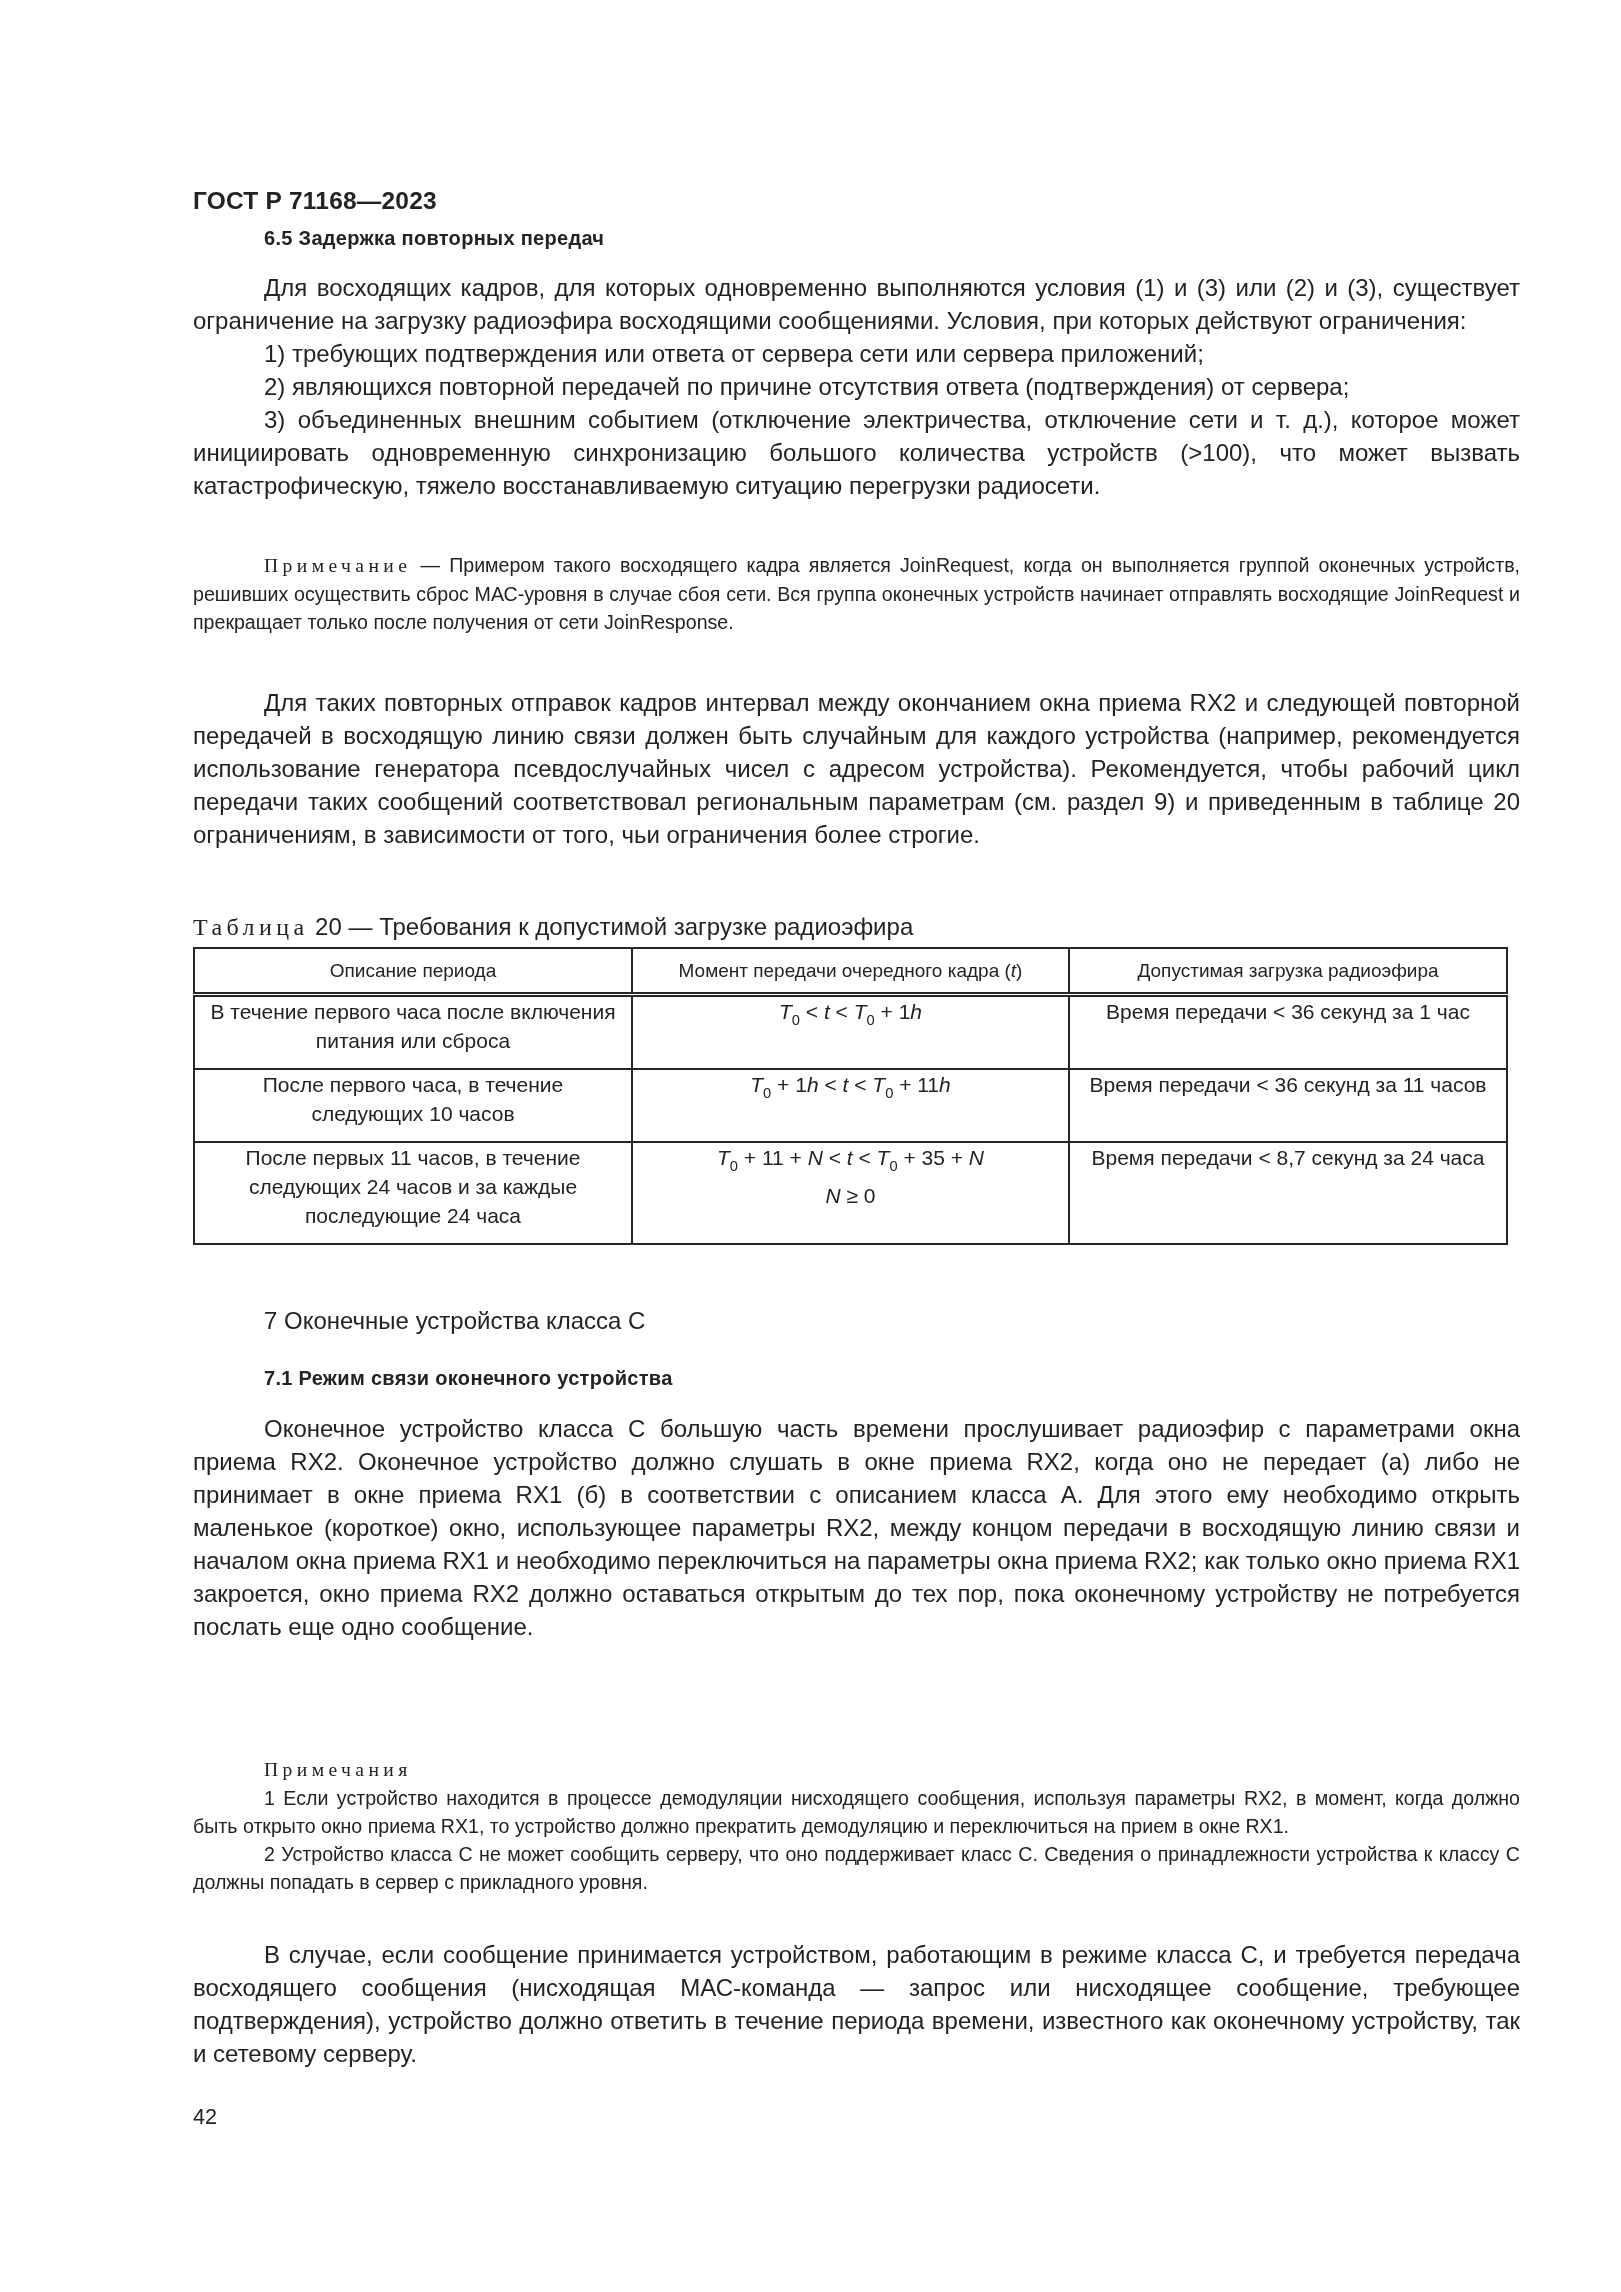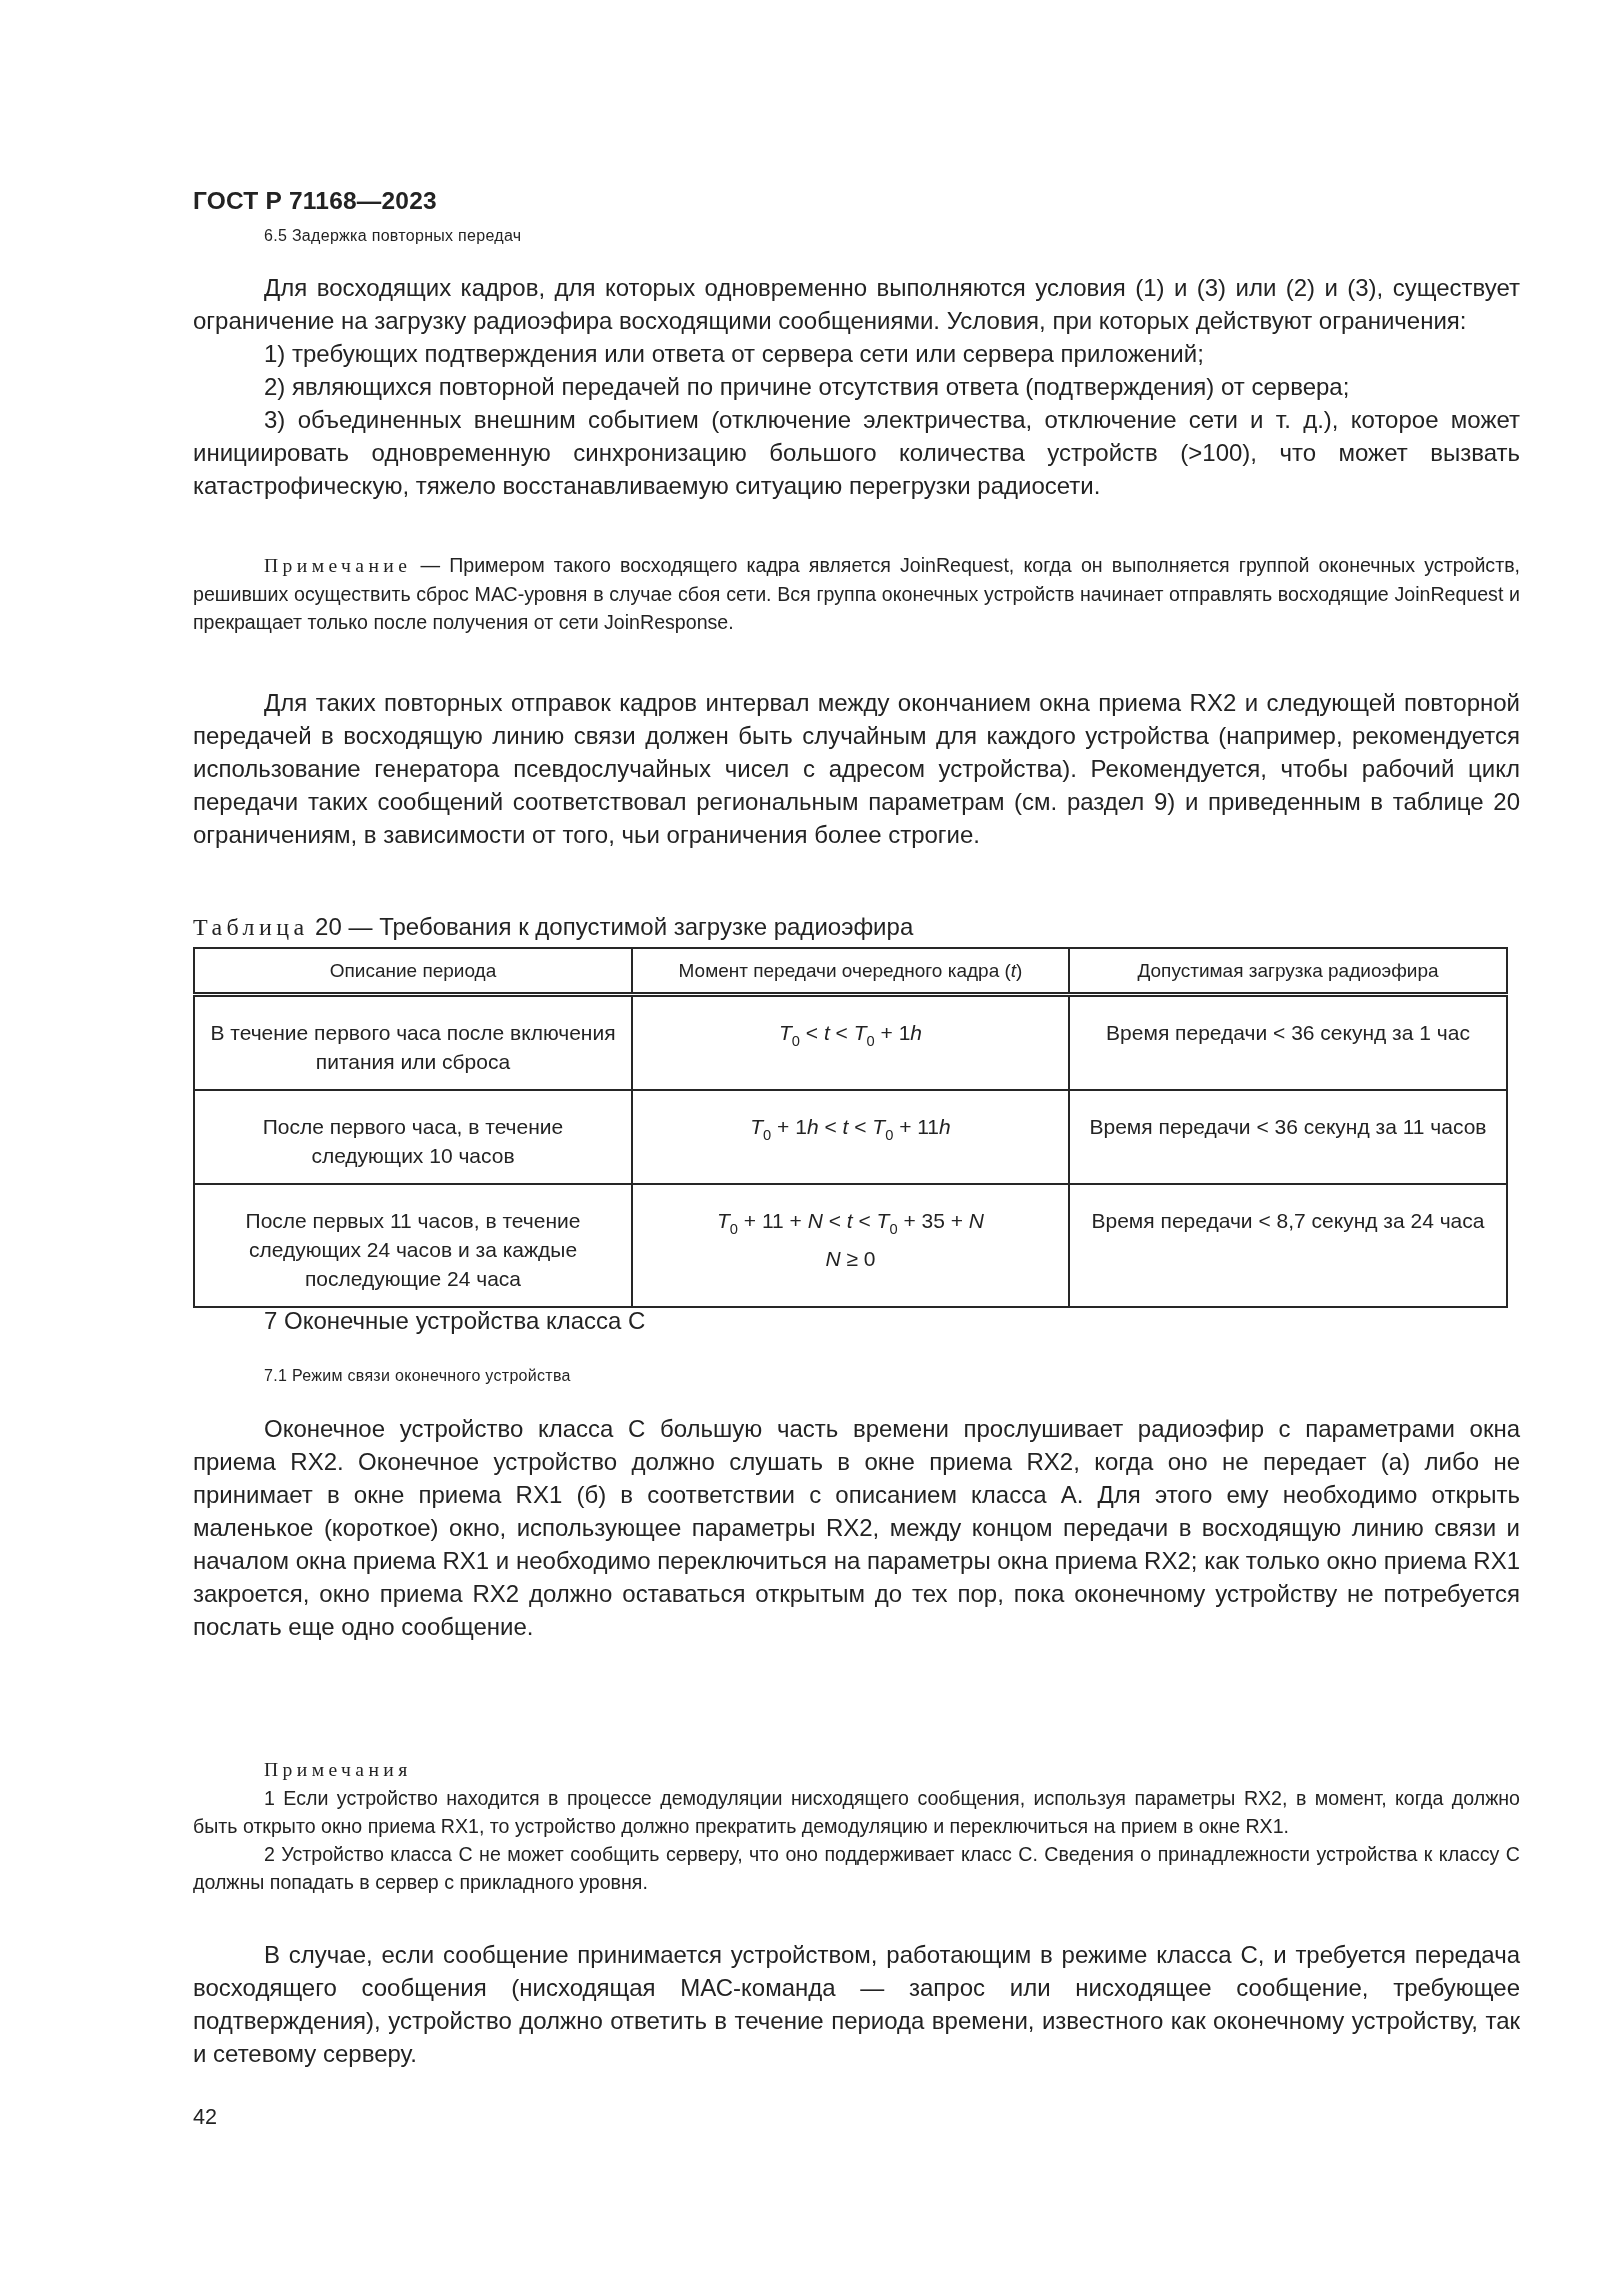--- a/index.html
+++ b/index.html
@@ -1,30 +1,30 @@
 <!DOCTYPE html>
 <html><head>
   <meta charset="utf-8">
   <style>
     html, body { margin: 0; padding: 0; background: #ffffff; }
     body { width: 1621px; height: 2293px; position: relative; overflow: hidden; color: #232323; font-family: "Liberation Sans", sans-serif; }
     .abs { position: absolute; }
     .doc-code { left: 193px; top: 150px; font-size: 24.5px; font-weight: bold; letter-spacing: 0.2px; margin-top: 37px; }
-    .h-sub { font-size: 16px; font-weight: normal; letter-spacing: 0.3px; }
+    .h-sub { font-size: 20px; font-weight: bold; letter-spacing: 0.3px; }
     .h-sec { font-size: 24px; font-weight: normal; }
     .para { left: 193px; width: 1327px; font-size: 24px; line-height: 33px; text-align: justify; text-align-last: left; }
     .para p { margin: 0; text-indent: 71px; }
     .note { left: 193px; width: 1327px; font-size: 19.6px; line-height: 28px; text-align: justify; }
     .note p { margin: 0; text-indent: 71px; }
     .spaced { letter-spacing: 4.4px; font-family: Liberation Serif, serif; }
     .caption { left: 193px; top: 913px; font-size: 24px; }
     table.t20 { position: absolute; left: 193px; top: 947px; width: 1313px; border-collapse: collapse; table-layout: fixed; font-size: 21px; line-height: 29px; }
     table.t20 th, table.t20 td { border: 2.5px solid #262626; text-align: center; vertical-align: top; padding: 0 13.7px; }
     table.t20 th { font-weight: normal; font-size: 19px; height: 43px; vertical-align: middle; border-bottom: 5.9px double #262626; }
-    table.t20 td { padding-top: 21px; padding-bottom: 5.9px; }
+    table.t20 td { padding-top: 0; padding-bottom: 5.9px; }
     table.t20 tr.r1 td, table.t20 tr.r2 td { height: 65px; }
     table.t20 tr.r3 td { height: 94px; }
     .formula i { font-style: italic; }
     .formula sub { font-size: 14.7px; vertical-align: -5.9px; }
     .page-num { left: 193px; top: 2104px; font-size: 21.6px; }
   </style>
 </head>
 <body>
 
 <div class="abs doc-code">ГОСТ Р 71168—2023</div>

